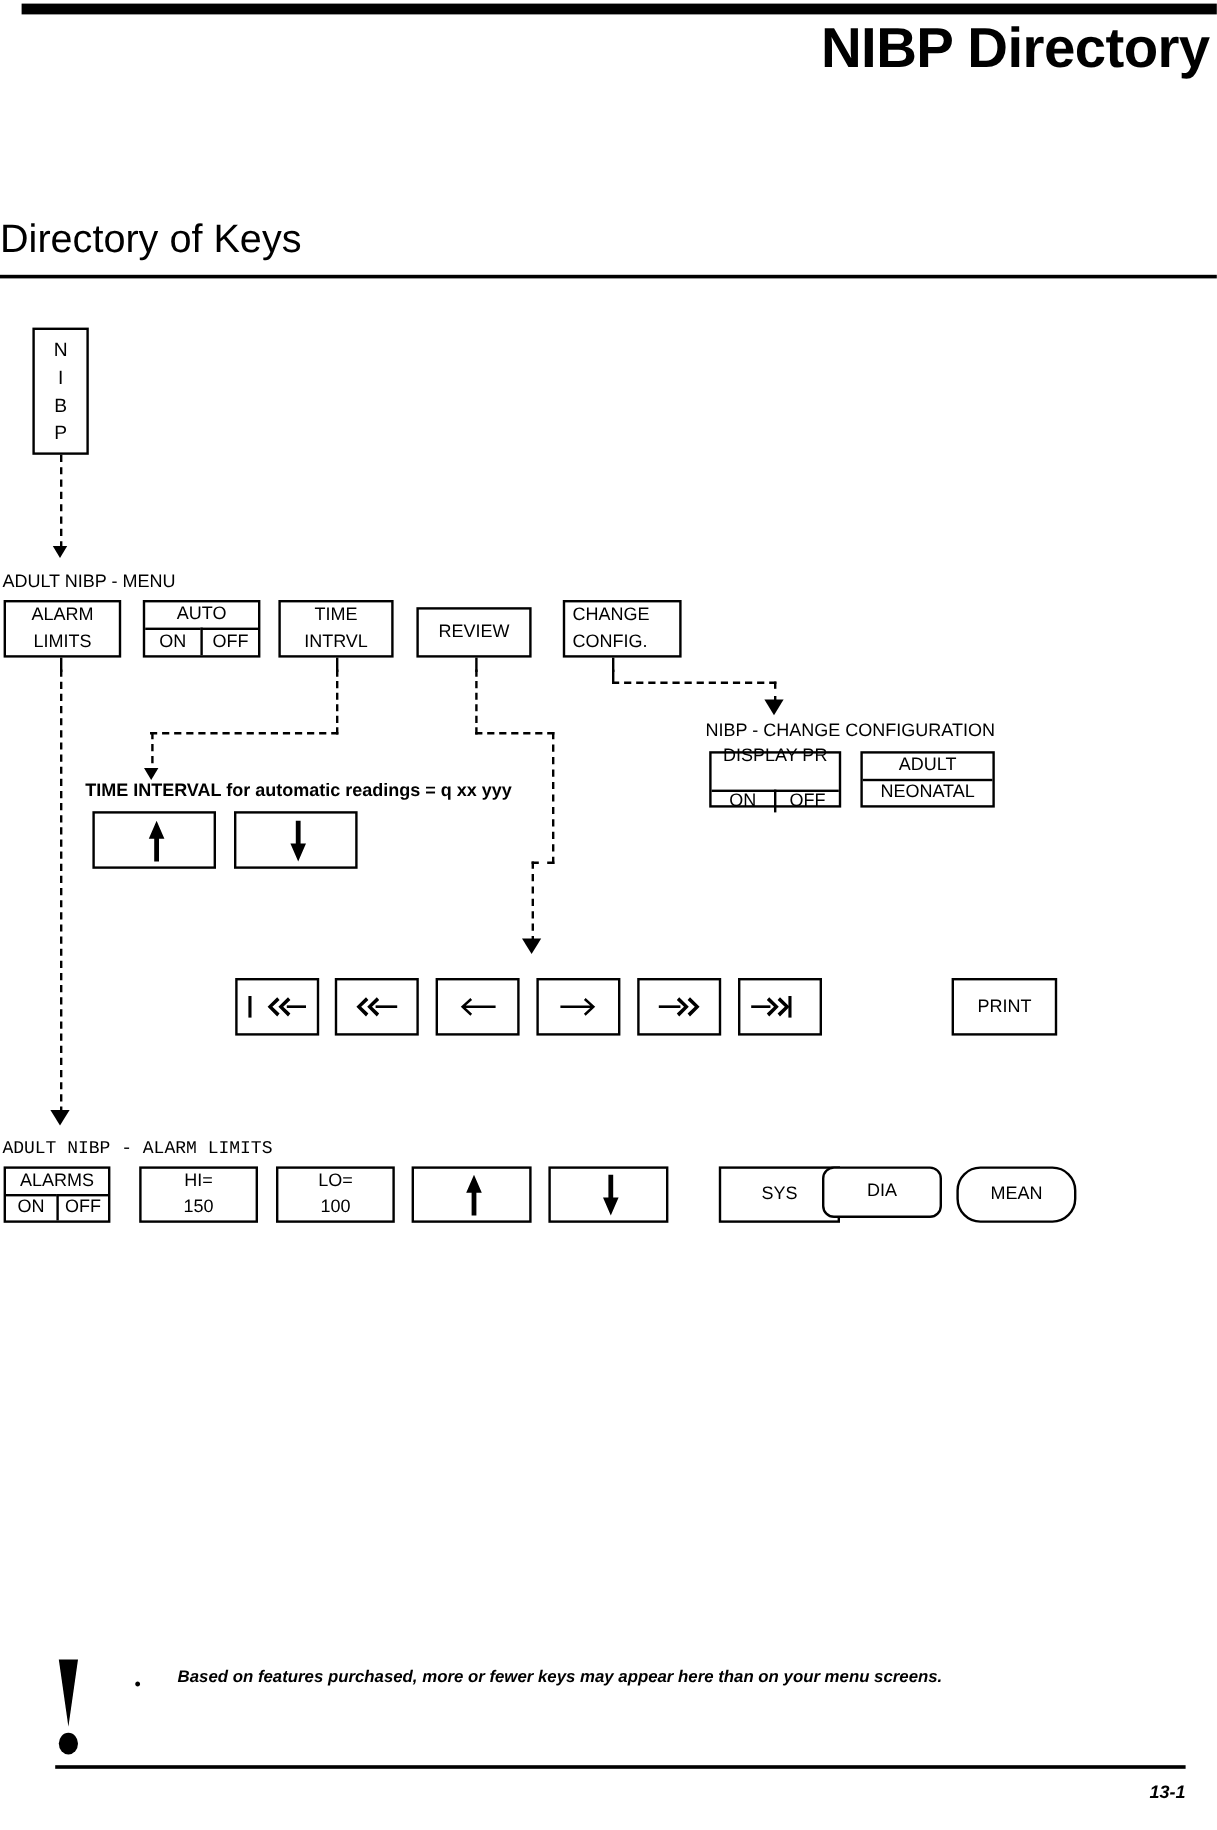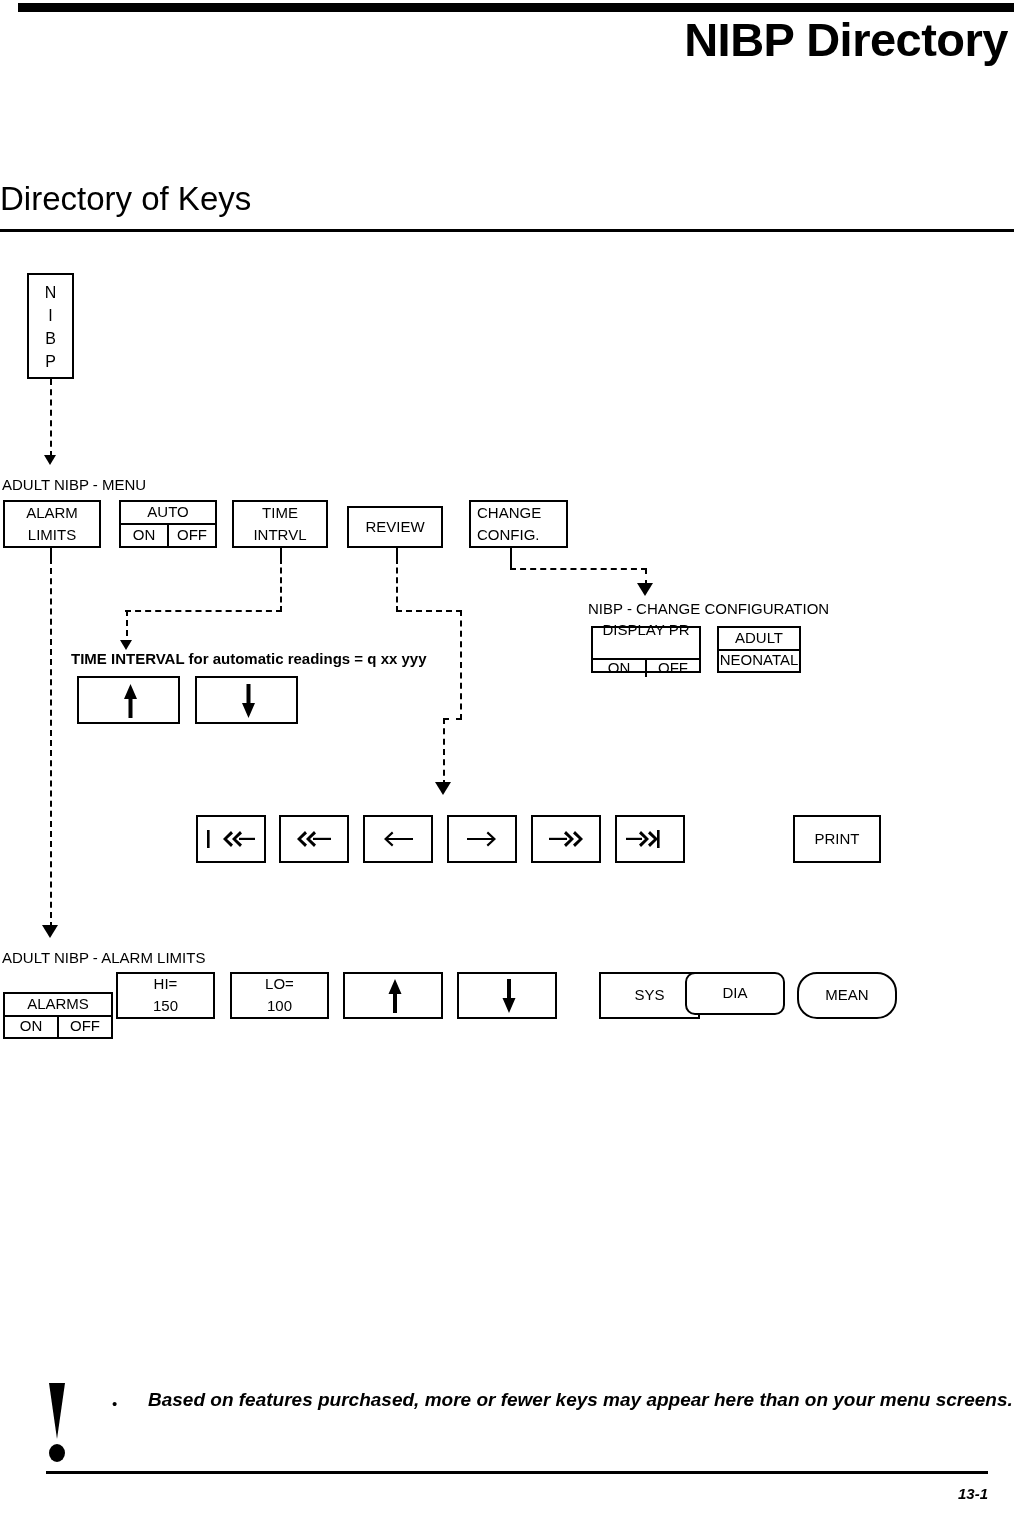--- a/index.html
+++ b/index.html
@@ -176,21 +176,21 @@
   }
   #note-bullet {
     position: absolute;
     left: 112px; top: 1396px;
     font-size: 15px;
     line-height: 1;
   }
   #note-body {
     position: absolute;
     left: 148px; top: 1390px;
-    font-size: 19px;
+    font-size: 14px;
     font-style: italic;
     font-weight: bold;
     line-height: 1;
     white-space: nowrap;
   }
   #bottom-rule {
     position: absolute;
     left: 46px; top: 1471px;
     width: 942px; height: 3px;
     background: #000;
@@ -296,21 +296,21 @@
 <div class="caption" style="left:588px; top:601px;">NIBP - CHANGE CONFIGURATION</div>
 
 <div class="box" style="left:591px; top:626px; width:110px; height:47px;gap:19px;">
   <span class="cell">DISPLAY PR</span>
   <span class="split-row">
     <span class="cell divider-top">ON</span>
     <span class="cell divider-top">OFF</span>
   </span>
 </div>
 
-<div class="box" style="left:717px; top:626px; width:84px; height:47px;">
+<div class="box" style="left:717px; top:626px; width:112px; height:47px;">
   <span class="cell">ADULT</span>
   <span class="cell divider-top">NEONATAL</span>
 </div>
 
 <div class="box" style="left:196px; top:815px; width:70px; height:48px;">
   <span class="cell navglyph">
     <svg width="56" height="24" viewBox="0 0 56 24">
       <rect x="4" y="3" width="2.6" height="18" fill="#000"></rect>
       <path d="M20 12 L28 4 L30 6.4 L24 12 L30 17.6 L28 20 Z" fill="#000"></path>
       <path d="M29 12 L37 4 L39 6.4 L33 12 L39 17.6 L37 20 Z" fill="#000"></path>
@@ -363,23 +363,23 @@
       <path d="M36 12 L28 4 L26 6.4 L32 12 L26 17.6 L28 20 Z" fill="#000"></path>
       <rect x="35" y="3" width="2.6" height="18" fill="#000"></rect>
     </svg>
   </span>
 </div>
 
 <div class="box" style="left:793px; top:815px; width:88px; height:48px;">
   <span class="cell">PRINT</span>
 </div>
 
-<div class="caption" style="left:2px; top:950px;">ADULT NIBP - ALARM LIMITS</div>
-
-<div class="box" style="left:3px; top:992px; width:110px; height:47px;">
+<div class="caption" style="left:2px; top:950px;font-family:Liberation Mono, monospace;">ADULT NIBP - ALARM LIMITS</div>
+
+<div class="box" style="left:3px; top:972px; width:89px; height:47px;">
   <span class="cell">ALARMS</span>
   <span class="split-row">
     <span class="cell divider-top">ON</span>
     <span class="cell divider-top">OFF</span>
   </span>
 </div>
 
 <div class="box" style="left:116px; top:972px; width:99px; height:47px;">
   <span class="cell">HI=</span>
   <span class="cell">150</span>

